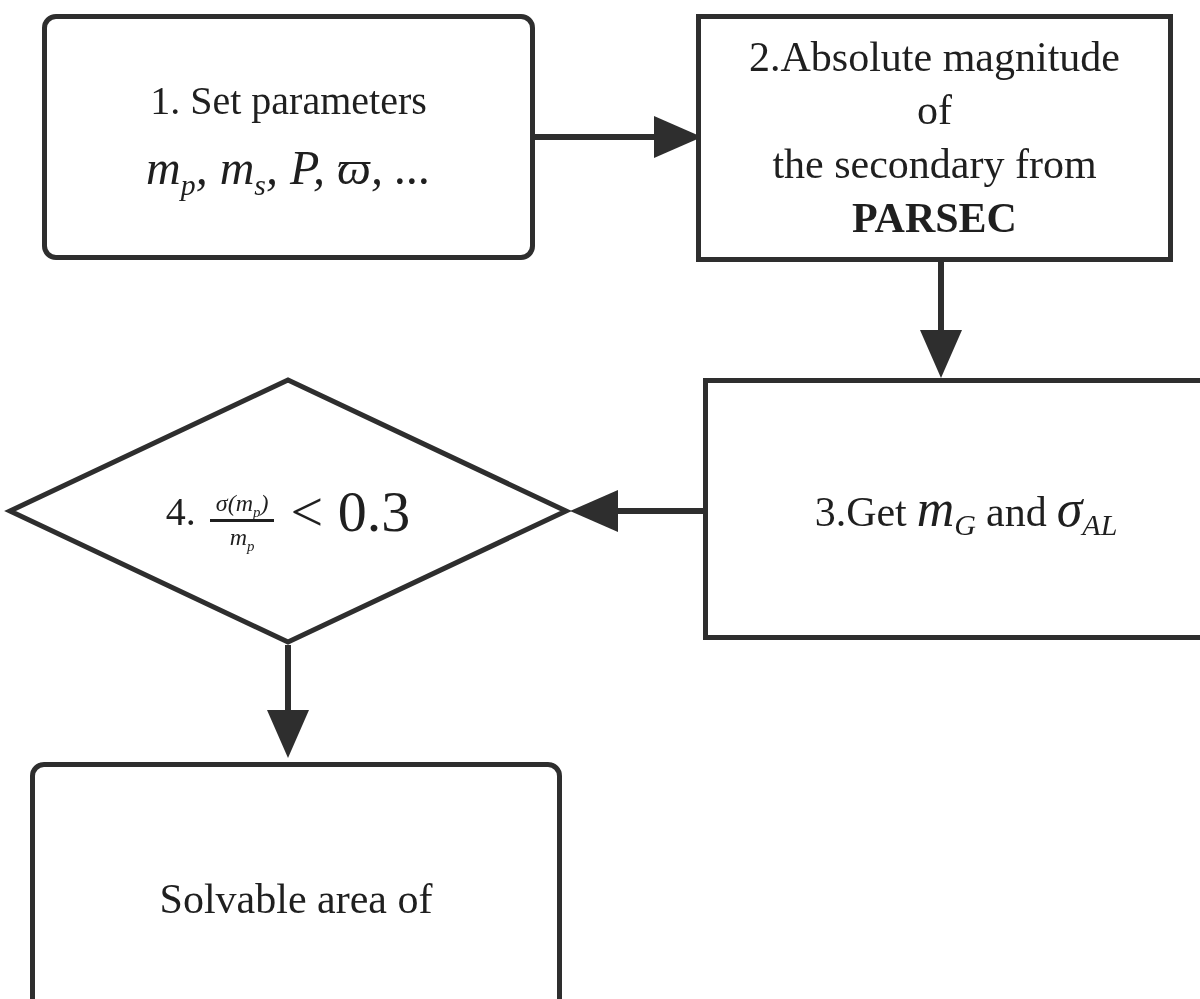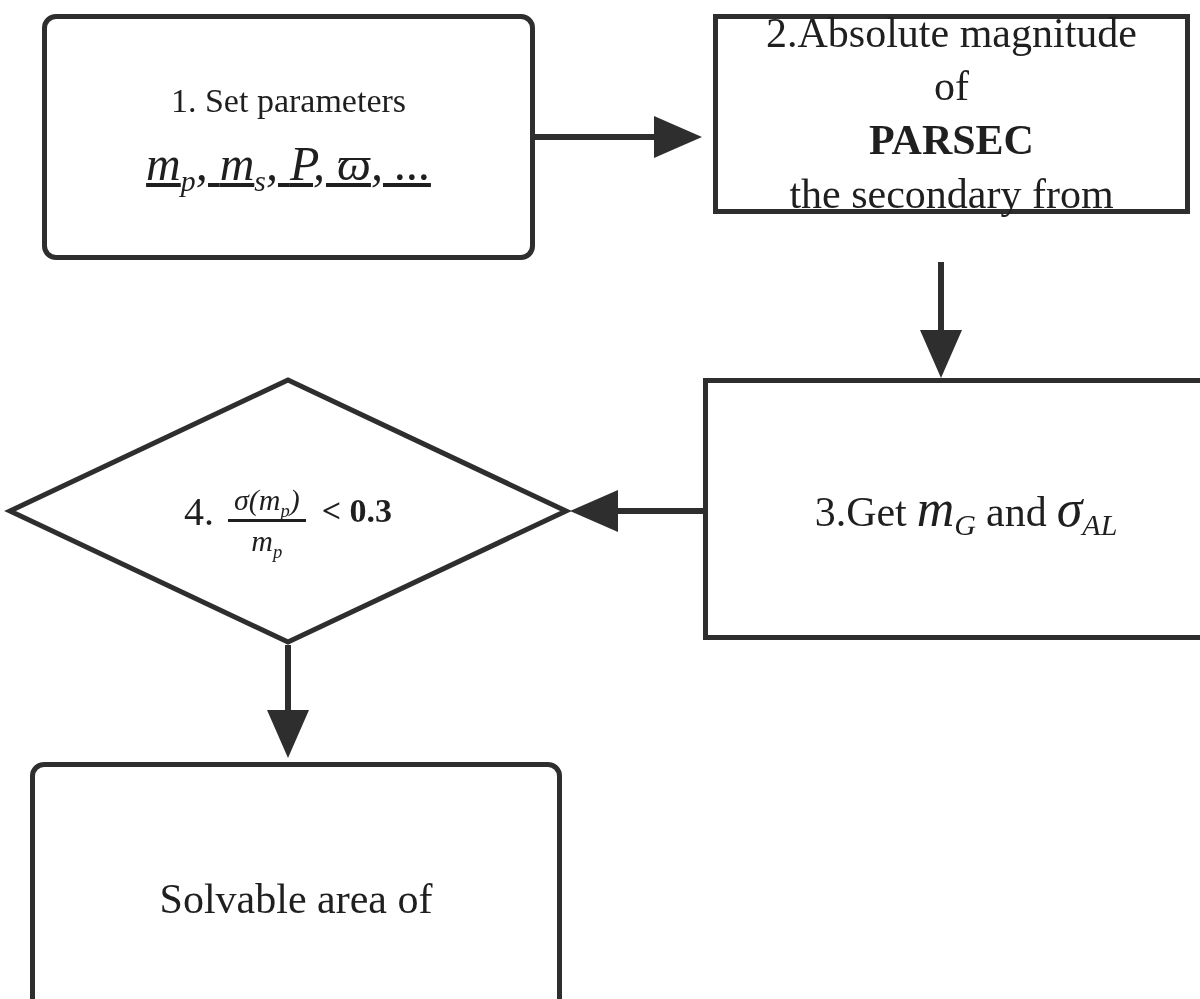--- a/index.html
+++ b/index.html
@@ -28,23 +28,23 @@
     background: #ffffff;
     box-sizing: border-box;
     display: flex;
     flex-direction: column;
     align-items: center;
     justify-content: center;
     text-align: center;
   }
   .rounded { border-radius: 14px; }
   .node-line { line-height: 1.3; }
-  .t40 { font-size: 34px; }
+  .t40 { font-size: 40px; }
   .t42 { font-size: 42px; line-height: 1.28; }
-  .math48 { font-size: 48px; font-style: italic; margin-top: 10px; text-decoration: underline; }
+  .math48 { font-size: 48px; font-style: italic; margin-top: 10px; }
   .it { font-style: italic; }
   .bold { font-weight: 700; }
   sub {
     font-size: 0.62em;
     font-style: italic;
     line-height: 0;
   }
   
   .bigmath { font-size: 52px; font-style: italic; }
   .prefix-gap { margin-right: 10px; }
@@ -62,37 +62,37 @@
     text-align: center;
   }
   .diamond-label .step-no {
     font-size: 40px;
     margin-right: 14px;
   }
   .frac {
     display: inline-block;
     vertical-align: middle;
     text-align: center;
-    font-size: 30px;
+    font-size: 24px;
     font-style: italic;
     margin-top: 19px;
   }
   .frac .num {
     display: block;
     border-bottom: 3px solid #1f1f1f;
     padding: 0 6px 2px 6px;
   }
   .frac .den {
     display: block;
     padding-top: 2px;
     text-align: center;
   }
   .condition {
-    font-size: 34px;
-    font-weight: 700;
+    font-size: 58px;
+    font-weight: 400;
     margin-left: 16px;
   }
 </style>
 </head>
 <body>
 
 <div class="canvas">
 
   <svg class="wires" viewBox="0 0 1200 999">
 
@@ -111,25 +111,25 @@
     <polygon points="288,380 566,511 288,642 10,511" fill="#ffffff" stroke="#2e2e2e" stroke-width="5"></polygon>
   </svg>
 
   <div class="node rounded" style="left:42px; top:14px; width:493px; height:246px;">
     <div class="node-line t40">1. Set parameters</div>
     <div class="node-line math48">
       <span class="it">m</span><sub>p</sub><span>, </span><span class="it">m</span><sub>s</sub><span>, </span><span class="it">P</span><span>, </span><span class="it">ϖ</span><span>, ...</span>
     </div>
   </div>
 
-  <div class="node" style="left:713px; top:14px; width:477px; height:200px;">
+  <div class="node" style="left:696px; top:14px; width:477px; height:248px;">
     <div class="node-line t42">2.Absolute magnitude</div>
     <div class="node-line t42">of</div>
+    <div class="node-line t42">the secondary from</div>
     <div class="node-line t42 bold">PARSEC</div>
-    <div class="node-line t42">the secondary from</div>
   </div>
 
   <div class="node" style="left:703px; top:378px; width:526px; height:262px;">
     <div class="node-line t42">
       <span class="prefix-gap">3.Get</span><span class="bigmath">m</span><sub class="bigmath" style="font-size:30px;">G</sub><span class="and-gap">and</span><span class="bigmath">σ</span><sub class="bigmath" style="font-size:30px;">AL</sub>
     </div>
   </div>
 
   <div class="diamond-label">
     <span class="step-no">4.</span>

